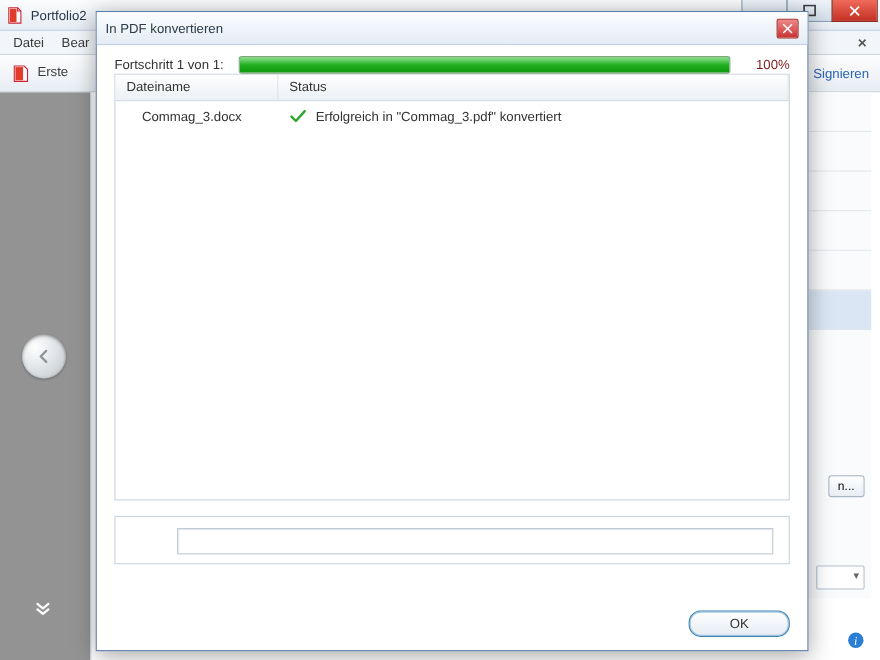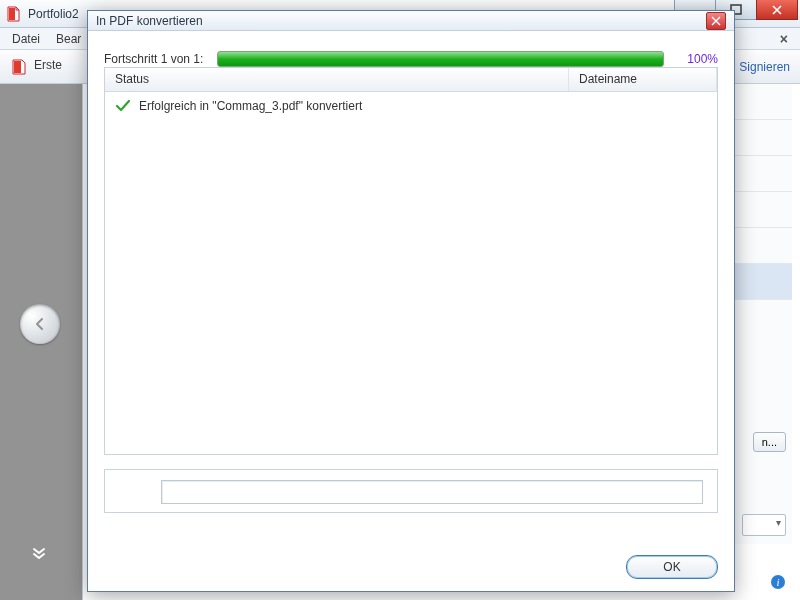--- a/index.html
+++ b/index.html
@@ -28,28 +28,28 @@
   .right-pane { flex:1; background:#fff; position:relative; border-left:1px solid #c4ced8;}
   .side-panel { position:absolute; right:8px; top:0; width:58px; height:460px; background:#fafbfc; border-left:1px solid #d7dde3; }
   .side-panel .row { height:36px; border-bottom:1px solid #e3e8ed;}
   .side-panel .row.sel { background:#dbe6f4;}
   .side-panel .options-btn{ position:absolute; right:6px; top:348px; font-size:11px; padding:3px 8px; border:1px solid #a9b7c5; background:linear-gradient(#fdfdfd,#e9eef4); border-radius:3px;}
   .side-panel .dd{ position:absolute; right:6px; top:430px; width:44px; height:22px; border:1px solid #b4c0cc; background:#fff; border-radius:2px;}
   .side-panel .dd:after{content:"▾"; position:absolute; right:4px; top:2px; color:#666; font-size:10px;}
   .info-icon{ position:absolute; right:14px; bottom:10px; width:16px;height:16px;}
   
   .dialog { position:absolute; left:87px; top:10px; width:648px; height:582px; background:#fff; border:1px solid #5a7ca5; box-shadow:0 4px 20px rgba(0,0,0,.35); }
-  .dlg-titlebar { height:20px; background:linear-gradient(#fcfdfe,#e4ecf5); border-bottom:1px solid #c2d0df; display:flex; align-items:center; padding:0 8px; color:#2b3a4a;}
+  .dlg-titlebar { height:30px; background:linear-gradient(#fcfdfe,#e4ecf5); border-bottom:1px solid #c2d0df; display:flex; align-items:center; padding:0 8px; color:#2b3a4a;}
   .dlg-titlebar .dlg-close { margin-left:auto; width:20px; height:18px; background:linear-gradient(#e88,#c33); border:1px solid #a22c22; border-radius:2px; display:flex;align-items:center;justify-content:center;}
   .dlg-body { position:absolute; left:0; top:26px; right:0; bottom:0; padding:14px 16px 12px 16px; }
   .progress-row { display:flex; align-items:center; gap:14px; }
   .progress-row .plabel{ white-space:nowrap; color:#333;}
   .progress-bar { flex:1; height:16px; border:1px solid #79a779; border-radius:3px; background:linear-gradient(#36c436,#0a9a0a); position:relative; overflow:hidden;}
   .progress-bar:after{content:""; position:absolute; inset:0; background:linear-gradient(rgba(255,255,255,.45),rgba(255,255,255,0) 50%);}
-  .pct { width:40px; text-align:right; color:#6d28d9;}
+  .pct { width:40px; text-align:right; color:#7f1d1d;}
   .table-wrap { border:1px solid #c9d3dd; height:388px; background:#fff; }
   .thead { display:flex; height:24px; background:linear-gradient(#fefefe,#ecf0f5); border-bottom:1px solid #d2dae2;}
   .th { padding:4px 10px; border-right:1px solid #dfe5ec; color:#333;}
   .th.fn{ width:148px;}
   .th.st{ flex:1;}
   .trow{ display:flex; padding:6px 10px; align-items:center; gap:0;}
   .td.fn{ width:148px; padding-left:14px; color:#333;}
   .td.st{ flex:1; display:flex; align-items:center; gap:8px; color:#333;}
   .check-icon{width:16px;height:16px; display:inline-flex;}
   .secondary-box{ margin-top:14px; height:44px; border:1px solid #c9d3dd; position:relative;}
@@ -153,24 +153,25 @@
     </div>
   </div>
   <div class="dlg-body">
     <div class="progress-row">
       <span class="plabel">Fortschritt 1 von 1:</span>
       <div class="progress-bar"></div>
       <span class="pct">100%</span>
     </div>
     <div class="table-wrap">
       <div class="thead">
+        <div class="th fn">Dateiname</div>
         <div class="th st">Status</div>
-        <div class="th fn">Dateiname</div>
       </div>
       <div class="trow">
+        <div class="td fn">Commag_3.docx</div>
         <div class="td st">
           <span class="check-icon">
             <svg width="16" height="16" viewBox="0 0 16 16">
                 <path d="M2 8l4 4 8-9" fill="none" stroke="#2fa52f" stroke-width="2.2" stroke-linecap="round" stroke-linejoin="round"></path>
               </svg>
           </span>
           <span>Erfolgreich in "Commag_3.pdf" konvertiert</span>
         </div>
       </div>
     </div>

